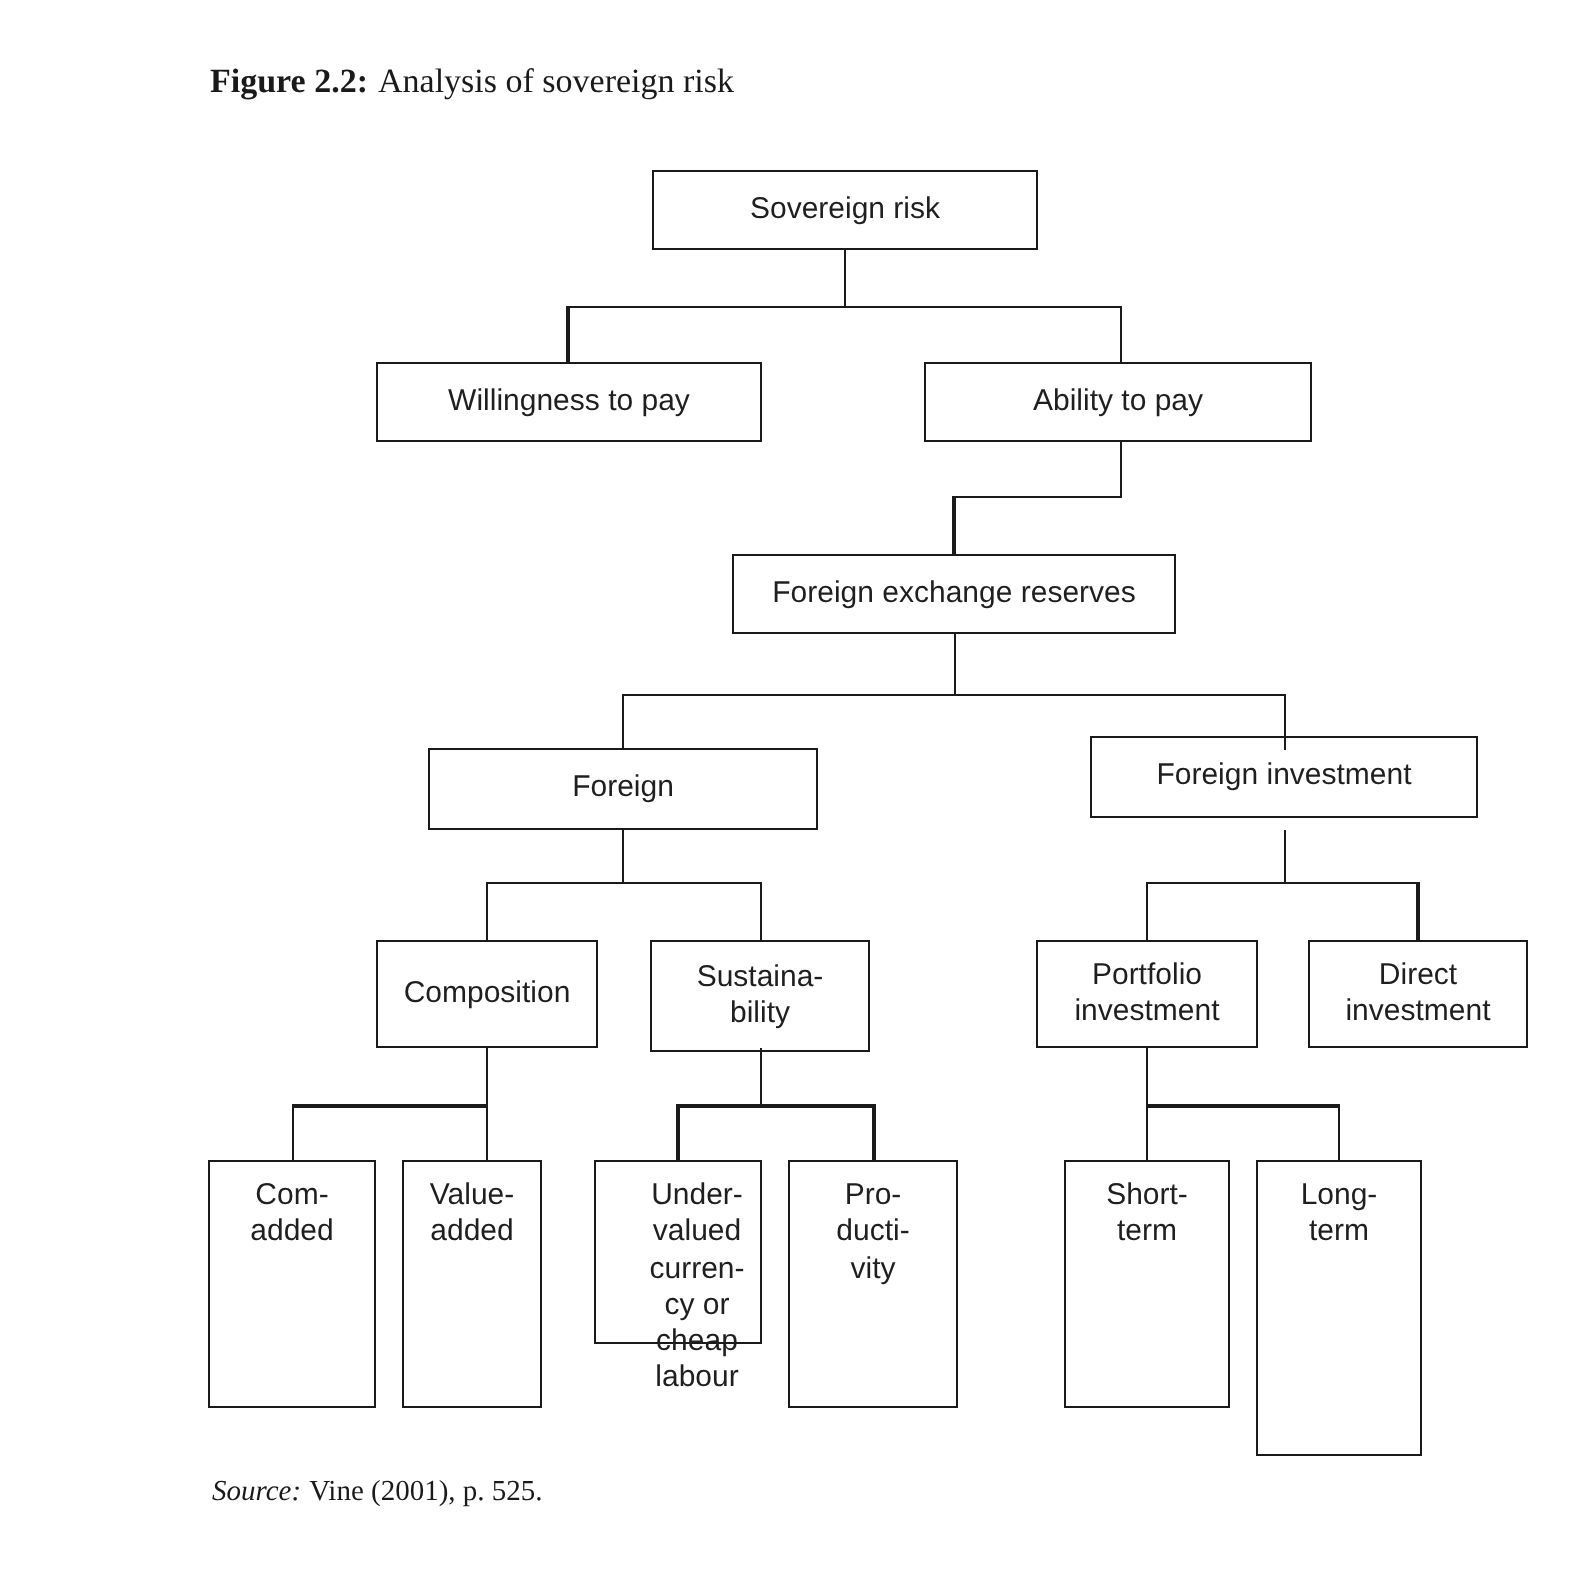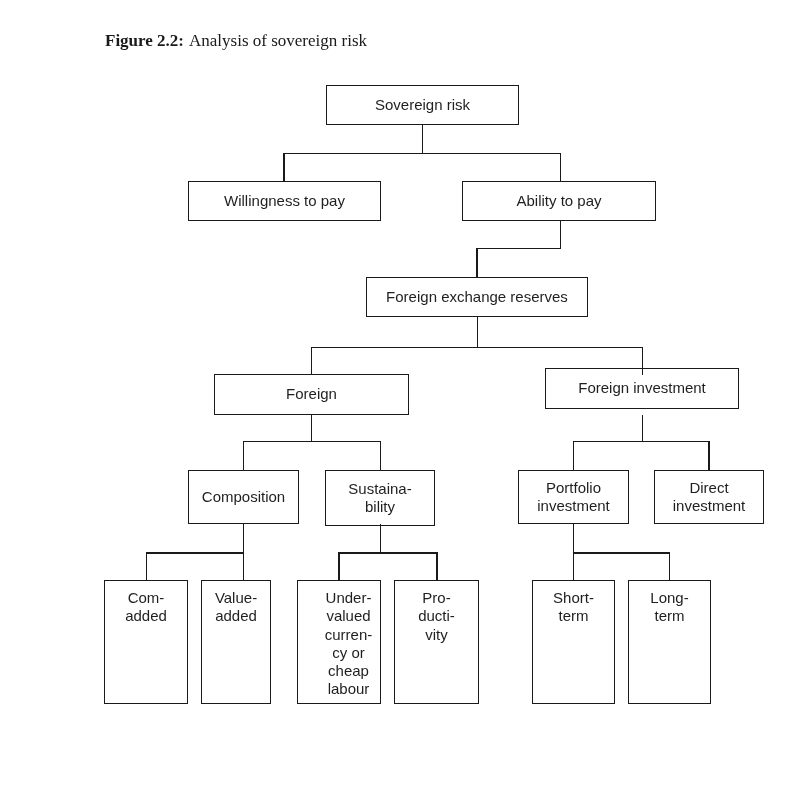--- a/index.html
+++ b/index.html
@@ -80,32 +80,32 @@
     <div class="node" style="left:279px; top:470px; width:110px; height:56px;">Sustaina-
 bility</div>
     <div class="node" style="left:472px; top:470px; width:111px; height:54px;">Portfolio
 investment</div>
     <div class="node" style="left:608px; top:470px; width:110px; height:54px;">Direct
 investment</div>
     <div class="node tall" style="left:58px;  top:580px; width:84px; height:124px;">Com-
 added</div>
     <div class="node tall" style="left:155px; top:580px; width:70px; height:124px;">Value-
 added</div>
-    <div class="node tall" style="left:251px; top:580px; width:84px; height:124px;padding-left:19px;">Under-
+    <div class="node tall" style="left:251px; top:580px; width:84px; height:92px;padding-left:19px;">Under-
 valued
 curren-
 cy or
 cheap
 labour</div>
     <div class="node tall" style="left:348px; top:580px; width:85px; height:124px;">Pro-
 ducti-
 vity</div>
     <div class="node tall" style="left:486px; top:580px; width:83px; height:124px;">Short-
 term</div>
-    <div class="node tall" style="left:582px; top:580px; width:83px; height:124px;">Long-
+    <div class="node tall" style="left:582px; top:580px; width:83px; height:148px;">Long-
 term</div>
 
     <div>
 
       <div class="vline" style="left:375.5px; top:125px;   height:29px;"></div>
       <div class="hline" style="left:237px;   top:152.5px; width:278px;"></div>
       <div class="vline" style="left:237px;   top:152.5px; height:29px;"></div>
       <div class="vline" style="left:513.5px; top:152.5px; height:29px;"></div>
 
       <div class="vline" style="left:513.5px; top:221px;   height:28px;"></div>
@@ -136,14 +136,17 @@
       <div class="vline" style="left:292px;   top:552px;   height:28px;"></div>
       <div class="vline" style="left:390px;   top:552px;   height:28px;"></div>
 
       <div class="vline" style="left:526.5px; top:524px;   height:56px;"></div>
       <div class="hline" style="left:526.5px; top:552px;   width:97px;"></div>
       <div class="vline" style="left:622.5px; top:552px;   height:28px;"></div>
     </div>
 
   </div>
 
+  <div class="source">
+    <span class="source-label">Source:</span><span class="source-text">Vine (2001), p. 525.</span>
+  </div>
 
 </div>
 
 </body></html>

